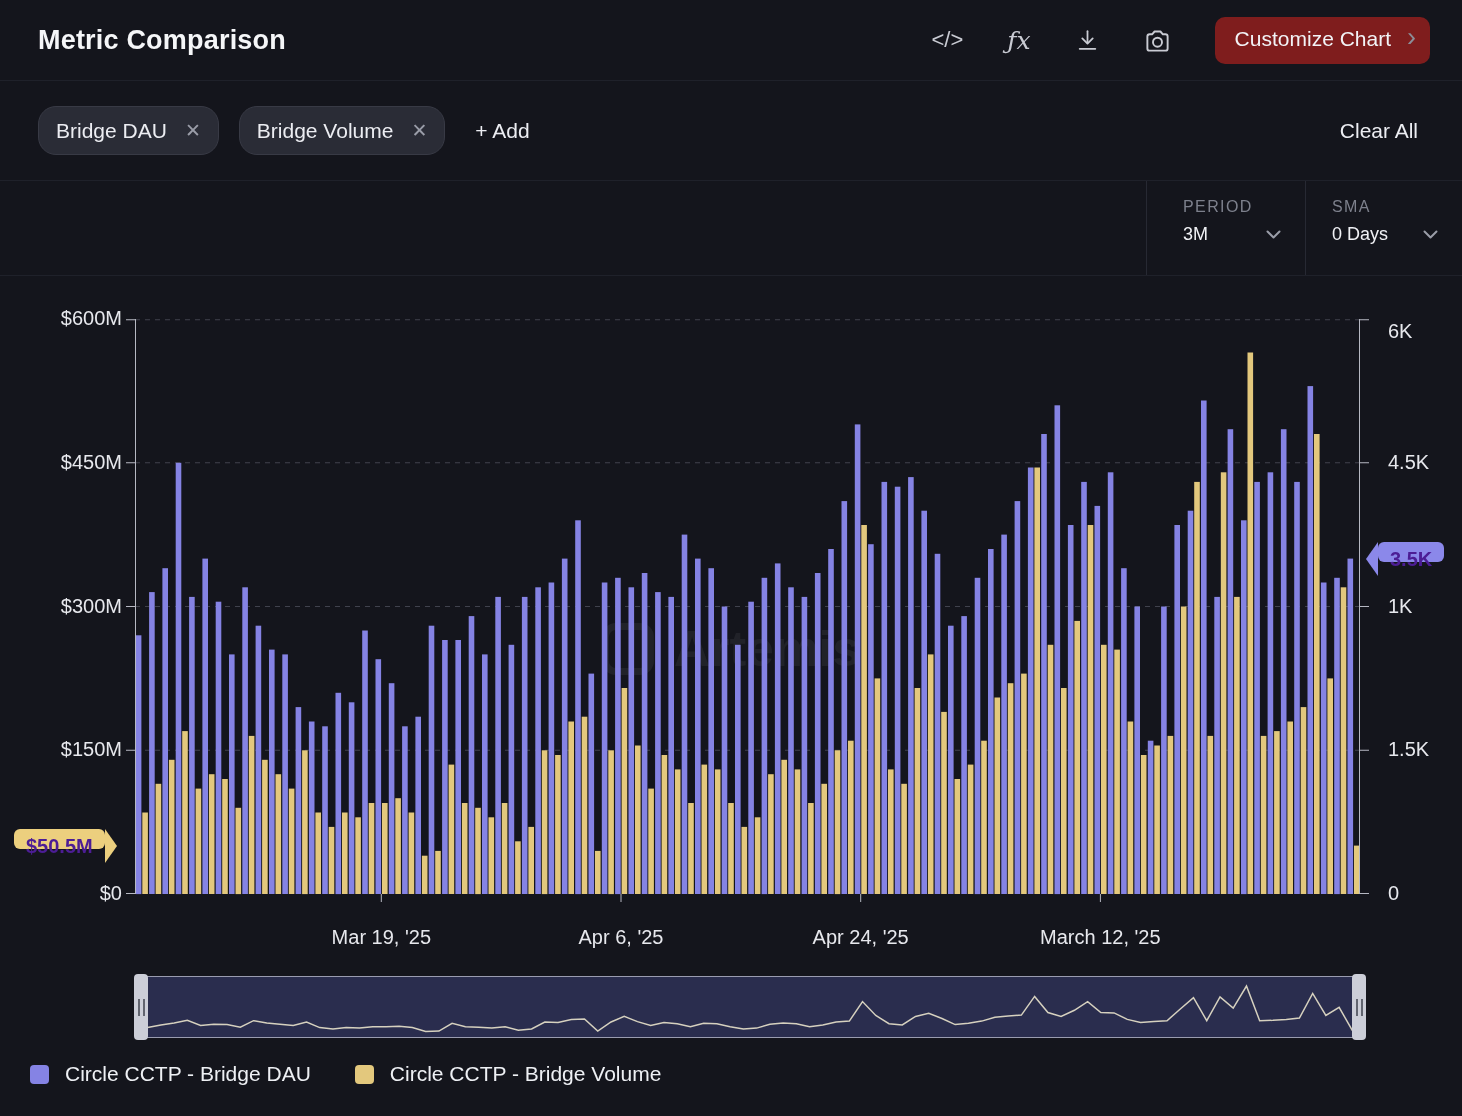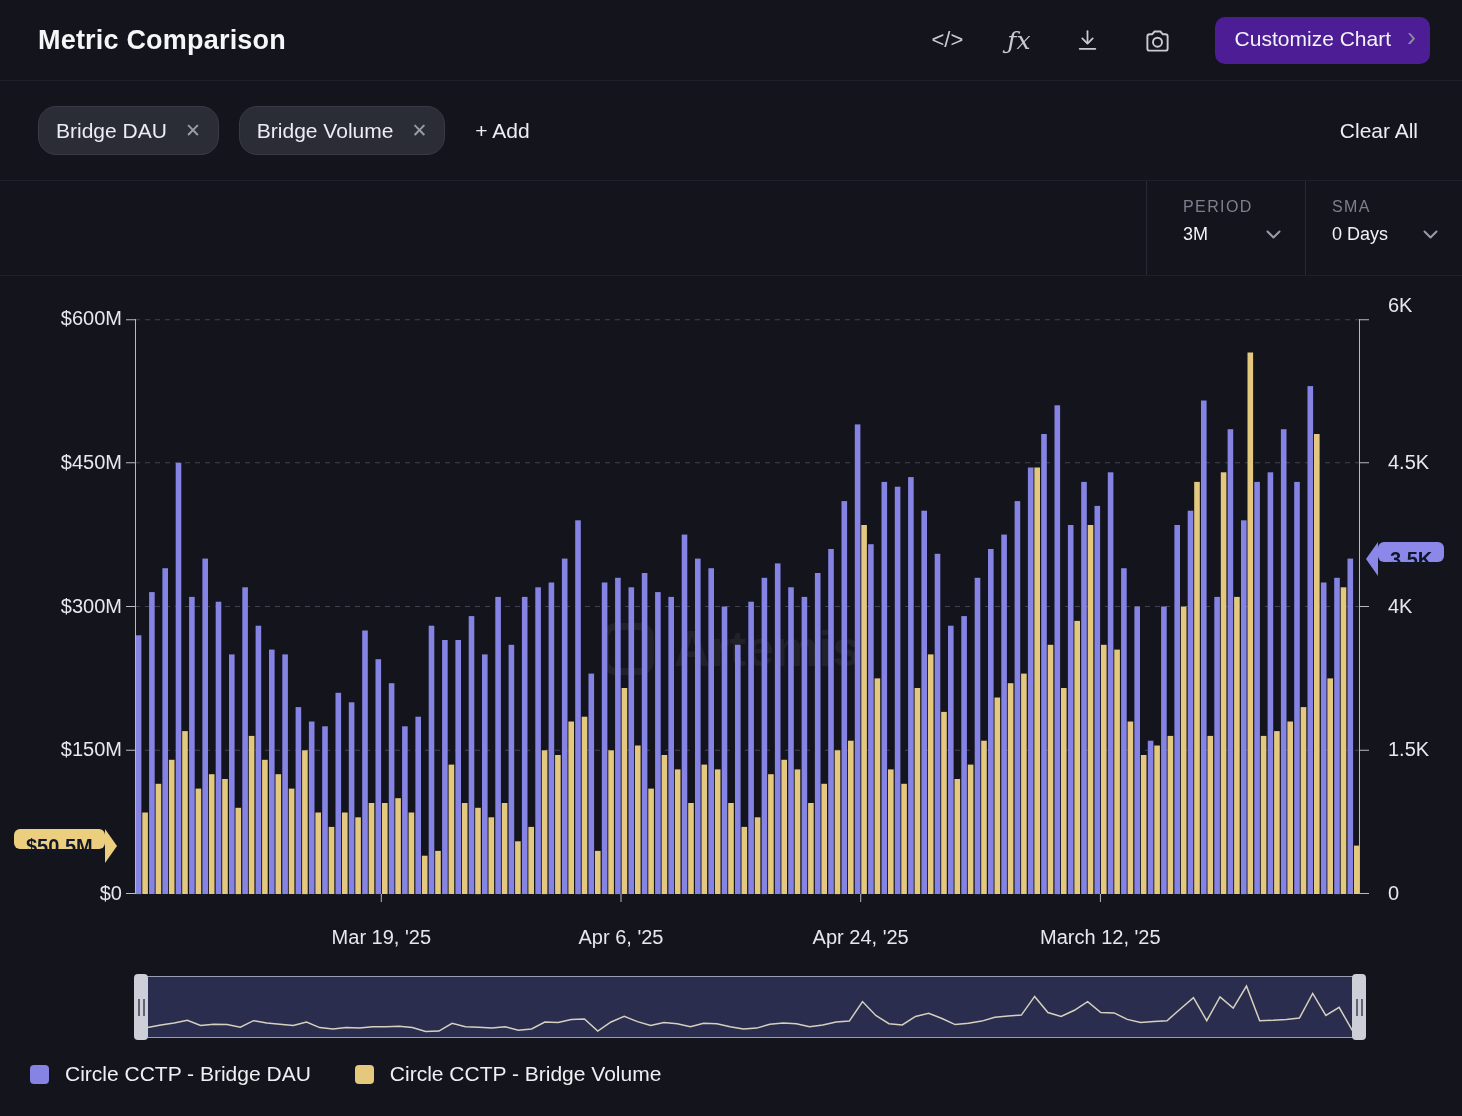--- a/index.html
+++ b/index.html
@@ -6,21 +6,21 @@
   .app{position:relative;width:1462px;height:1116px;background:#14151c;color:#e9eaef;
        font-family:"Liberation Sans",sans-serif;overflow:hidden;}
 
   
   .header{display:flex;align-items:center;height:81px;padding:0 32px 0 38px;border-bottom:1px solid #1f212a;box-sizing:border-box;}
   .title{margin:0;font-size:27px;font-weight:600;color:#f5f6f8;letter-spacing:.2px;}
   .header-icons{margin-left:auto;display:flex;align-items:center;gap:44px;}
   .icon-btn{background:none;border:none;padding:0;color:#c9cbd3;font-size:22px;cursor:pointer;
             display:flex;align-items:center;font-family:inherit;}
   .fx{font-family:"DejaVu Serif",serif;font-style:italic;font-size:25px;}
-  .customize-btn{margin-left:44px;display:flex;align-items:center;gap:16px;background:#4c1d95;border:none;
+  .customize-btn{margin-left:44px;display:flex;align-items:center;gap:16px;background:#7f1d1d;border:none;
                  border-radius:10px;height:47px;padding:0 14px 3px 20px;color:#f2f3f6;font-size:21px;
                  font-family:inherit;cursor:pointer;}
   .chev{color:#8b8e98;font-size:27px;line-height:1;margin-top:-3px;}
 
   
   .chips-row{display:flex;align-items:center;height:100px;padding:0 38px;gap:20px;border-bottom:1px solid #1f212a;box-sizing:border-box;}
   .chip{display:flex;align-items:center;gap:18px;height:47px;padding:0 17px;background:#2a2c36;
         border:1px solid #383a45;border-radius:18px;font-size:21px;color:#ecedf2;cursor:pointer;}
   .chip-x{color:#9a9da8;font-size:19px;cursor:pointer;}
   .add-btn{background:none;border:none;color:#ecedf2;font-size:21px;font-family:inherit;cursor:pointer;margin-left:10px;padding:0;}
@@ -40,21 +40,21 @@
   #plot-svg{position:absolute;left:125px;top:43px;width:1245px;height:585px;}
   .y-lab-left{position:absolute;left:30px;width:92px;text-align:right;font-size:20px;color:#e7e8ed;white-space:nowrap;}
   .y-lab-right{position:absolute;left:1388px;font-size:20px;color:#e7e8ed;white-space:nowrap;}
   .x-lab{position:absolute;top:650px;transform:translateX(-50%);font-size:20px;color:#e7e8ed;white-space:nowrap;}
 
   .watermark{position:absolute;left:50%;top:373px;transform:translate(-50%,-50%);display:flex;align-items:center;gap:20px;
              color:rgba(255,255,255,0.06);font-size:50px;font-weight:700;pointer-events:none;}
   .wm-logo{width:52px;height:52px;border:7px solid rgba(255,255,255,0.06);border-radius:14px;box-sizing:border-box;}
 
   .callout{position:absolute;height:20px;line-height:34px;padding:0 12px;border-radius:6px;
-           font-size:20px;font-weight:700;color:#0f172a;white-space:nowrap;}
+           font-size:20px;font-weight:700;color:#4c1d95;white-space:nowrap;}
   .callout-left{left:14px;background:#eccf7e;}
   .callout-left::after{content:"";position:absolute;right:-12px;top:0;
         border-top:17px solid transparent;border-bottom:17px solid transparent;border-left:12px solid #eccf7e;}
   .callout-right{left:1378px;background:#8b88ea;}
   .callout-right::before{content:"";position:absolute;left:-12px;top:0;
         border-top:17px solid transparent;border-bottom:17px solid transparent;border-right:12px solid #8b88ea;}
 
   
   .navigator{position:relative;margin-left:140px;width:1220px;height:62px;background:#2a2d4e;
              border:1px solid #9a9cb0;box-sizing:border-box;border-radius:2px;}
@@ -355,23 +355,23 @@
       <span class="x-lab" style="left: 621.005px;">Apr 6, '25</span>
       <span class="x-lab" style="left: 860.679px;">Apr 24, '25</span>
       <span class="x-lab" style="left: 1100.35px;">March 12, '25</span>
       <span class="y-lab-left" style="top: 606px;">$0</span>
       <span class="y-lab-left" style="top: 462.25px;">$150M</span>
       <span class="y-lab-left" style="top: 318.5px;">$300M</span>
       <span class="y-lab-left" style="top: 174.75px;">$450M</span>
       <span class="y-lab-left" style="top: 31px;">$600M</span>
       <span class="y-lab-right" style="top: 606px;">0</span>
       <span class="y-lab-right" style="top: 462.25px;">1.5K</span>
-      <span class="y-lab-right" style="top: 318.5px;">4K</span>
+      <span class="y-lab-right" style="top: 318.5px;">1K</span>
       <span class="y-lab-right" style="top: 174.75px;">4.5K</span>
-      <span class="y-lab-right" style="top: 18px;">6K</span>
+      <span class="y-lab-right" style="top: 44px;">6K</span>
     </div>
 
   <div class="navigator">
     <svg id="nav-svg" viewBox="0 0 1220 60" preserveAspectRatio="none">
         <polyline points="6.6,50.6 19.9,48.0 33.2,45.9 46.4,43.3 59.7,48.5 72.9,47.2 86.2,47.6 99.5,50.2 112.7,43.7 126.0,45.9 139.2,47.2 152.5,48.5 165.8,45.0 179.0,50.6 192.3,51.9 205.5,50.6 218.8,51.1 232.1,49.8 245.3,49.8 258.6,49.3 271.8,50.6 285.1,54.5 298.4,54.1 311.6,46.3 324.9,49.8 338.2,50.2 351.4,51.1 364.7,49.8 377.9,53.2 391.2,51.9 404.5,45.0 417.7,45.4 431.0,42.4 444.2,42.0 457.5,54.1 470.8,45.0 484.0,39.4 497.3,44.6 510.5,48.5 523.8,45.4 537.1,46.7 550.3,49.8 563.6,46.3 576.8,46.7 590.1,49.8 603.4,51.9 616.6,51.1 629.9,47.2 643.2,45.9 656.4,46.7 669.7,49.8 682.9,48.0 696.2,45.0 709.5,44.1 722.7,24.6 736.0,38.5 749.2,46.7 762.5,48.0 775.8,39.4 789.0,36.3 802.3,41.5 815.5,47.6 828.8,46.3 842.1,44.1 855.3,40.2 868.6,38.9 881.8,38.1 895.1,19.4 908.4,35.5 921.6,39.4 934.9,33.3 948.2,24.6 961.4,35.5 974.7,35.9 987.9,42.4 1001.2,45.4 1014.5,44.6 1027.7,43.7 1041.0,32.0 1054.2,20.7 1067.5,43.7 1080.8,19.9 1094.0,31.1 1107.3,9.0 1120.5,43.7 1133.8,43.3 1147.1,42.4 1160.3,41.1 1173.6,16.4 1186.8,38.5 1200.1,30.3 1213.4,53.6" fill="none" stroke="#d6d1bf" stroke-width="1.5"></polyline>
       </svg>
     <div class="nav-handle left"></div>
     <div class="nav-handle right"></div>
   </div>
 

